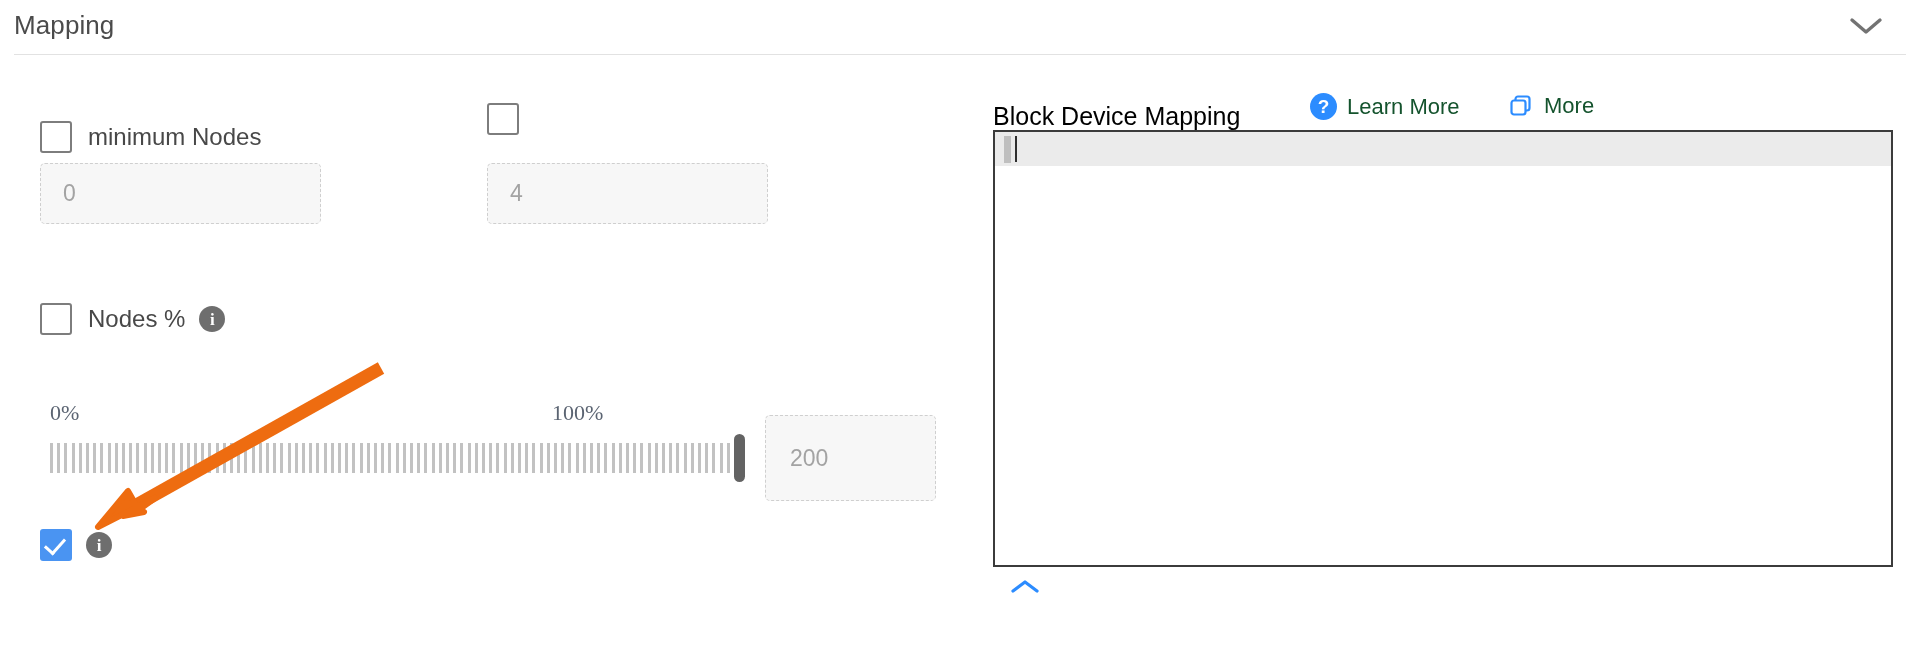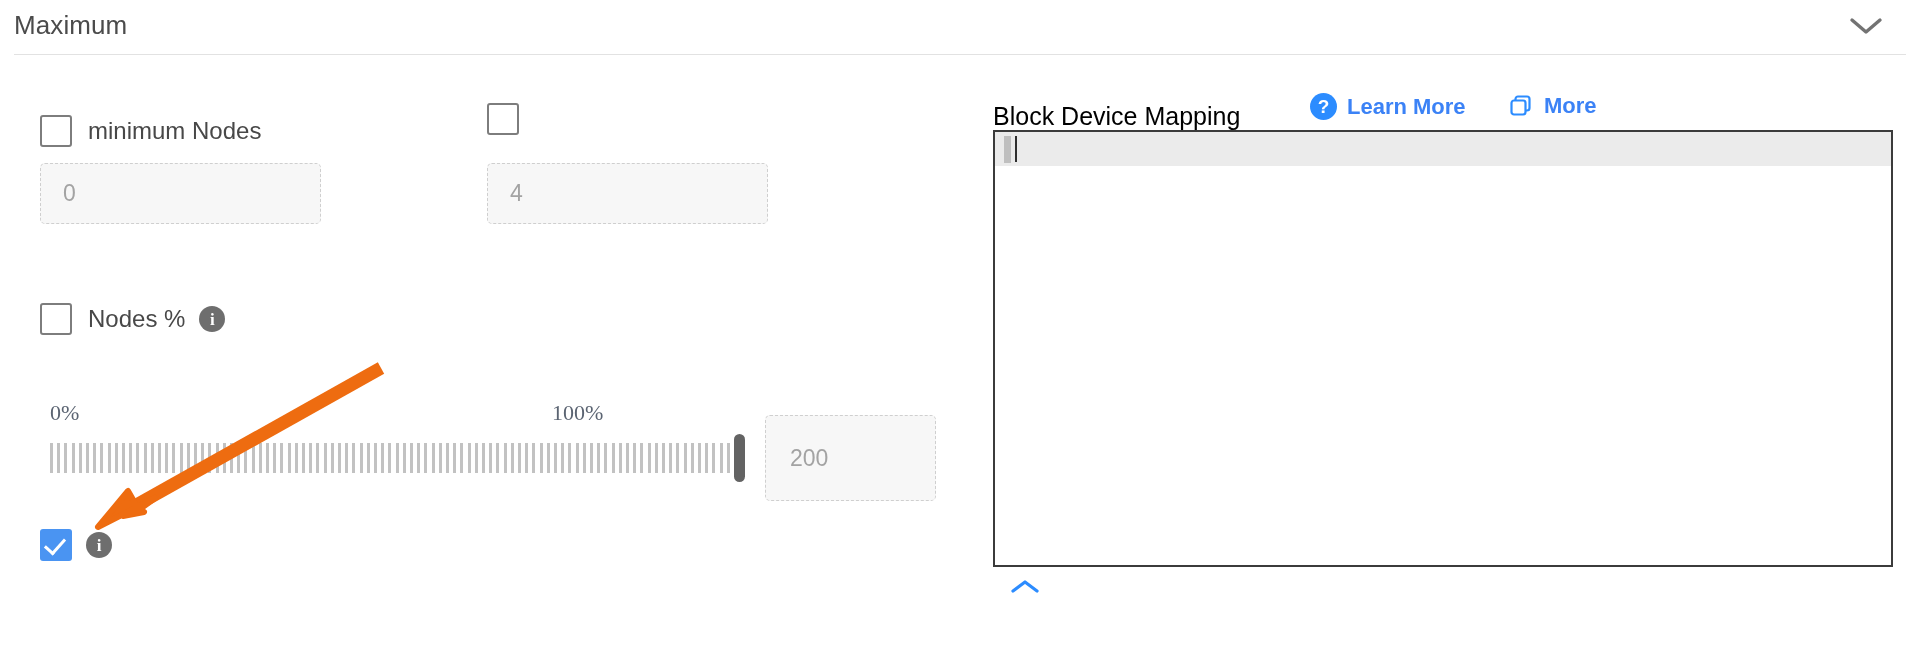--- a/index.html
+++ b/index.html
@@ -183,23 +183,23 @@
   .link-row {
     position: absolute;
     top: 38px;
     display: flex;
     align-items: center;
     white-space: nowrap;
     cursor: pointer;
   }
   .link-text {
     font-size: 22px;
-    color: #3b82f6;
+    color: #14532d;
     margin-left: 10px;
-    font-weight: 700;
+    font-weight: 400;
   }
   .q-icon {
     width: 27px; height: 27px;
     border-radius: 50%;
     background: #2c8cff;
     color: #ffffff;
     font-size: 19px;
     font-weight: 700;
     display: inline-flex;
     align-items: center;
@@ -256,32 +256,32 @@
     left: 0; top: 0;
     width: 1920px;
     height: 656px;
     pointer-events: none;
   }
 </style>
 </head>
 <body>
 
 <div class="section-header">
-  <div class="section-title">Maximum</div>
+  <div class="section-title">Mapping</div>
   <div class="collapse-toggle">
     <svg width="34" height="20" viewBox="0 0 34 20">
       <polyline points="3,4 17,16 31,4" fill="none" stroke="#737373" stroke-width="3.4" stroke-linecap="round" stroke-linejoin="round"></polyline>
     </svg>
   </div>
   <div class="divider"></div>
 </div>
 
 <div class="left-pane">
 
-  <div class="chk-row" style="left:40px; top:60px;">
+  <div class="chk-row" style="left:40px; top:66px;">
     <div class="chk-box"></div>
     <div class="chk-label">minimum Nodes</div>
   </div>
   <div class="dashed-input" style="left:40px; top:108px; width:281px; height:61px;">0</div>
 
   <div class="chk-row" style="left:487px; top:48px;">
     <div class="chk-box"></div>
   </div>
   <div class="dashed-input" style="left:487px; top:108px; width:281px; height:61px;">4</div>
 

